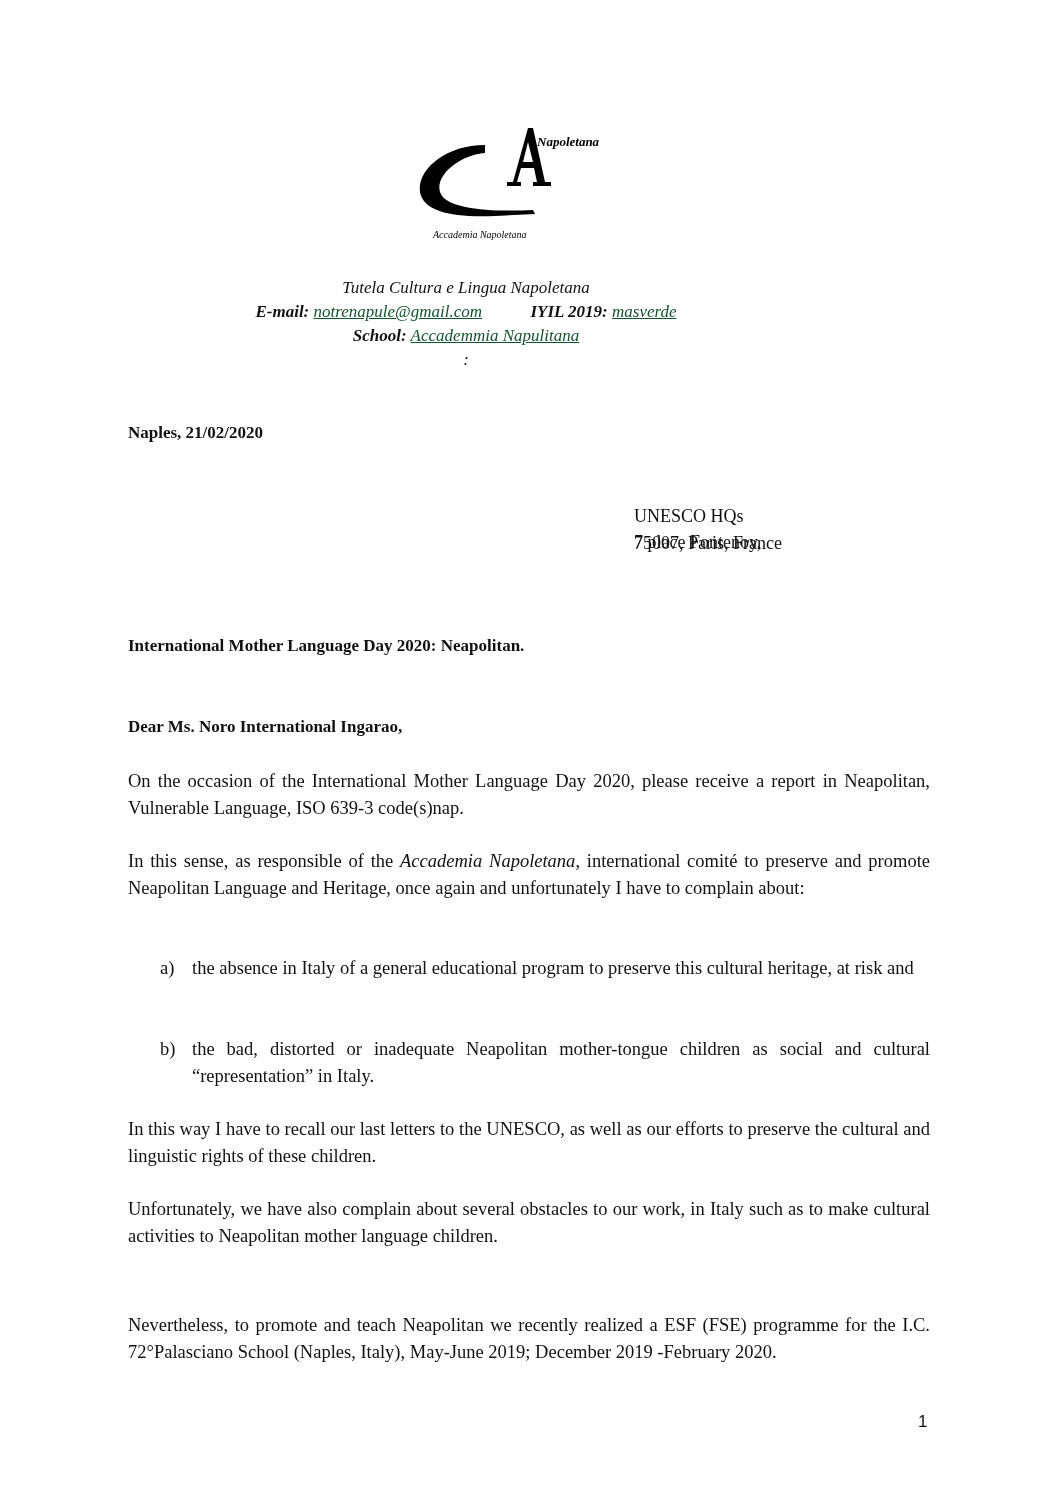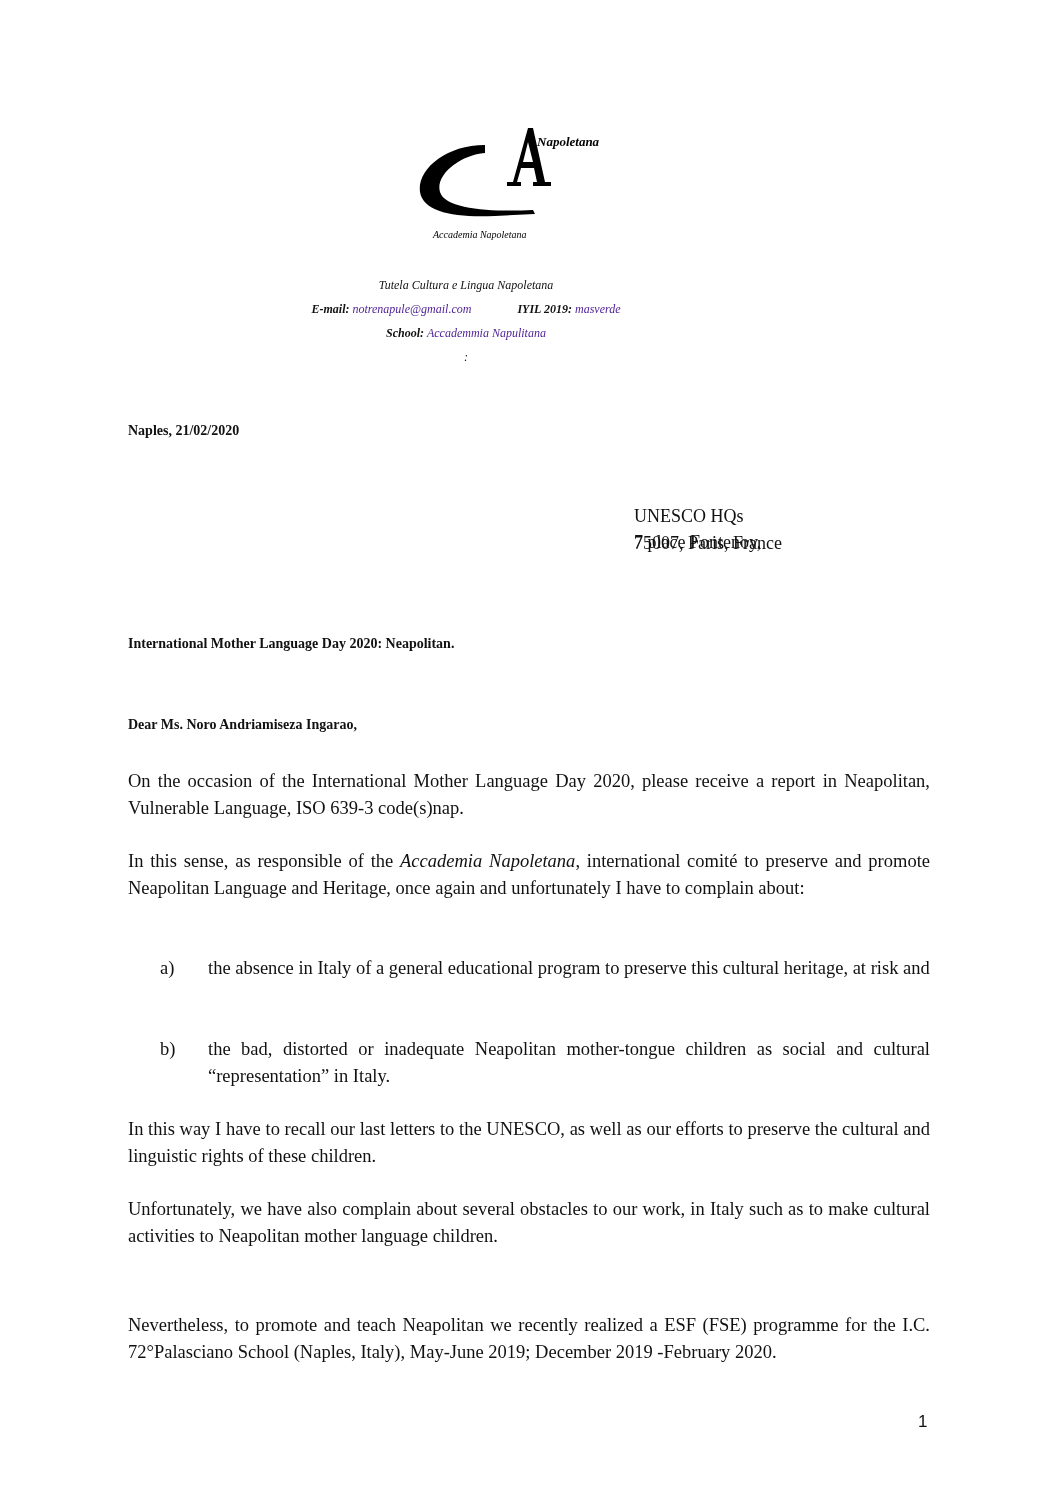--- a/index.html
+++ b/index.html
@@ -1,26 +1,26 @@
 <!DOCTYPE html>
 <html><head>
 <meta charset="utf-8">
 <style>
   html, body { margin: 0; padding: 0; background: #ffffff; }
   body { width: 1060px; height: 1499px; position: relative; overflow: hidden;
          font-family: "Liberation Serif", "DejaVu Serif", serif; color: #111; }
   .abs { position: absolute; }
   .logo { left: 415px; top: 120px; width: 210px; height: 125px; }
-  .center-line { position: absolute; left: 0; width: 932px; text-align: center; font-style: italic; font-size: 12px; }
-  .link { color: #4c1d95; cursor: pointer; }
-  .bold { font-weight: bold; font-size: 14px; }
+  .center-line { position: absolute; left: 0; width: 932px; text-align: center; font-style: italic; font-size: 17px; }
+  .link { color: #14532d; text-decoration: underline; cursor: pointer; }
+  .bold { font-weight: bold; font-size: 17px; }
   .body-text { position: absolute; left: 128px; width: 802px; font-size: 18.5px; line-height: 27px; text-align: justify; }
   .list-item { position: absolute; left: 160px; width: 770px; font-size: 18.5px; line-height: 27px; text-align: justify; }
   .list-item .marker { position: absolute; left: 0; top: 0; }
-  .list-item .content { margin-left: 48px; display: block; }
+  .list-item .content { margin-left: 32px; display: block; }
   .addr { position: absolute; left: 634px; font-weight: normal; font-size: 18px; line-height: 26px; }
   .page-num { position: absolute; left: 918px; top: 1412px; font-family: "Liberation Sans", sans-serif; font-size: 17px; }
 </style>
 </head>
 <body>
 
 <div class="abs logo">
   <svg width="210" height="125" viewBox="0 0 210 125">
 
     <path d="M70,25 C30,25 2,50 5,72 C8,92 40,98 80,96 L120,94 L118,90 C80,92 30,90 25,72 C20,55 45,35 70,33 Z" fill="#000"></path>
@@ -46,21 +46,21 @@
 <div class="center-line" style="top:350px;">:</div>
 
 <div class="abs bold" style="left:128px; top:423px;">Naples, 21/02/2020</div>
 
 <div class="addr" style="top:503px;">UNESCO HQs</div>
 <div class="addr" style="top:529px;">7 place Fontenoy,</div>
 <div class="addr" style="top:530px;">75007, Paris, France</div>
 
 <div class="abs bold" style="left:128px; top:636px;">International Mother Language Day 2020: Neapolitan.</div>
 
-<div class="abs bold" style="left:128px; top:717px;">Dear Ms. Noro Andriamiseza Ingarao,</div>
+<div class="abs bold" style="left:128px; top:717px;">Dear Ms. Noro International Ingarao,</div>
 
 <div class="body-text" style="top:768px;">On the occasion of the International Mother Language Day 2020, please receive a report in Neapolitan, Vulnerable Language, ISO 639-3 code(s)nap.</div>
 
 <div class="body-text" style="top:848px;">
   <span>In this sense, as responsible of the </span><i>Accademia Napoletana</i><span>, international comité to preserve and promote Neapolitan Language and Heritage, once again and unfortunately I have to complain about:</span>
 </div>
 
 <div class="list-item" style="top:955px;">
   <span class="marker">a)</span>
   <span class="content">the absence in Italy of a general educational program to preserve this cultural heritage, at risk and</span>

